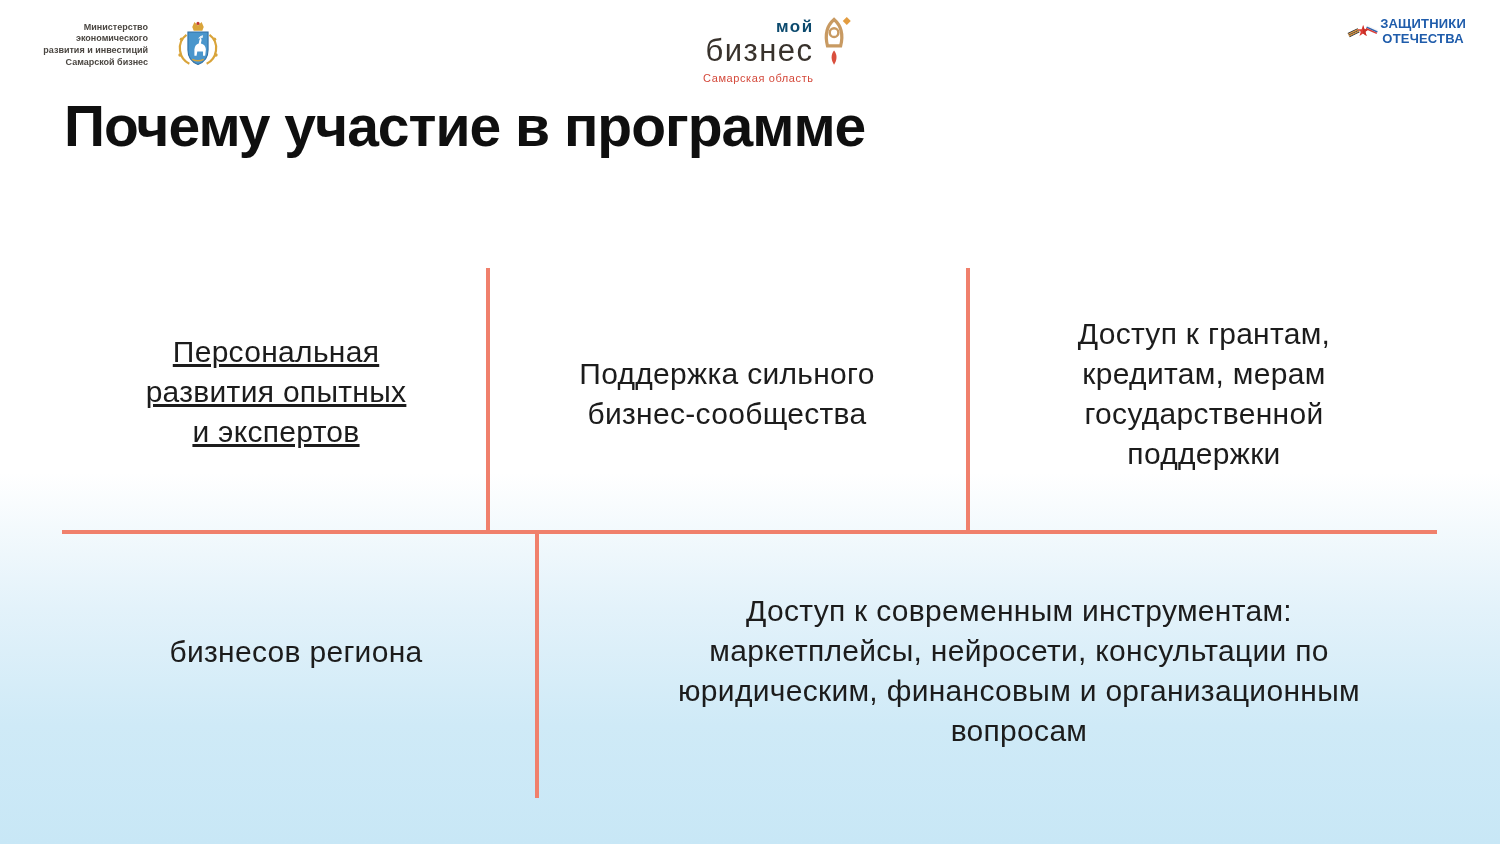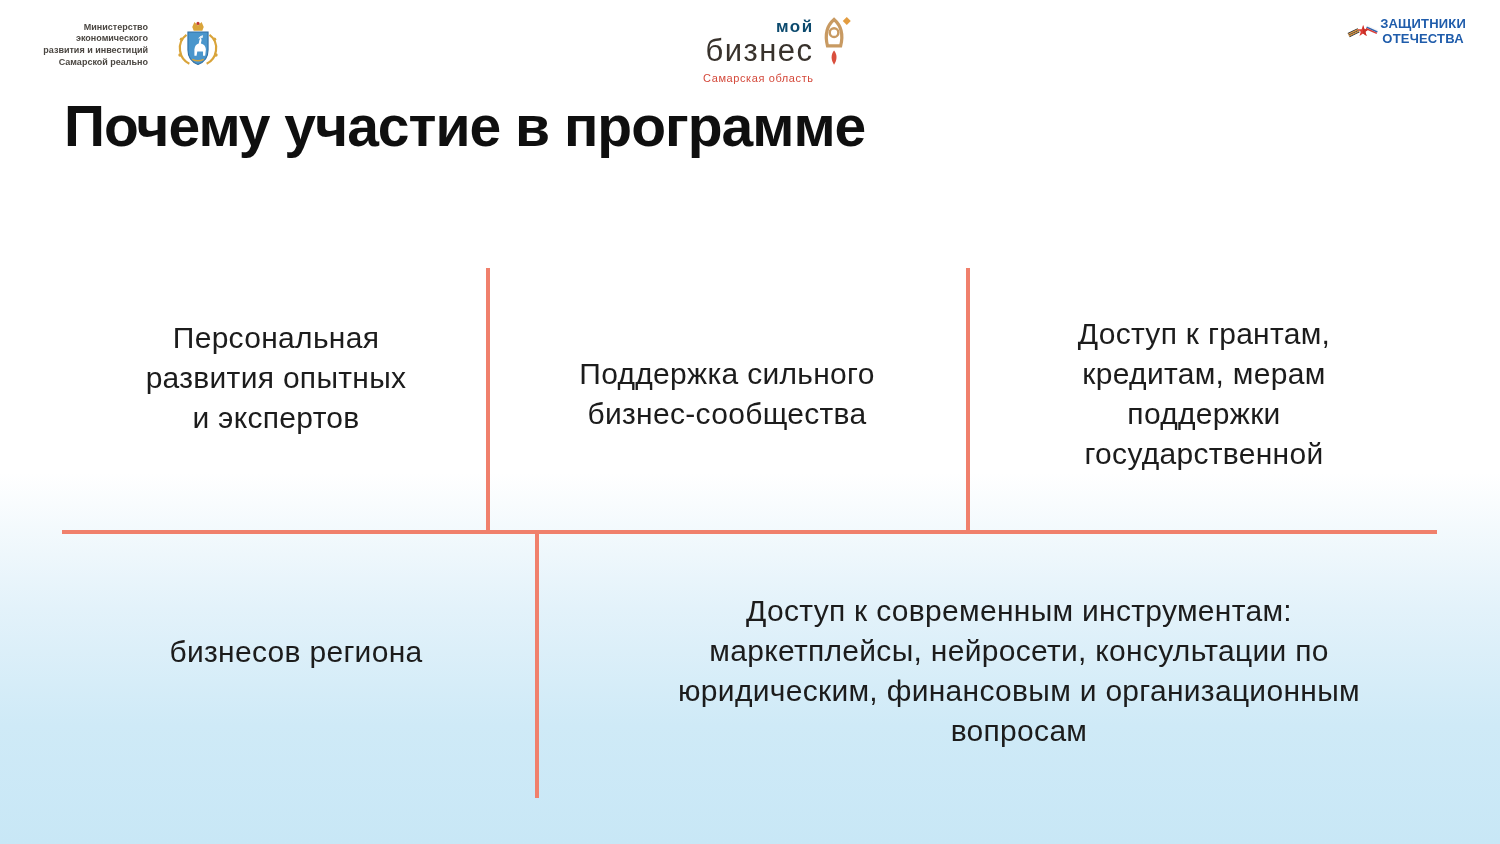--- a/index.html
+++ b/index.html
@@ -39,37 +39,37 @@
   .divider{position:absolute;background:#f0806c;}
   .hline{left:62px;top:530px;width:1375px;height:4px;}
   .vline1{left:486px;top:268px;width:4px;height:264px;}
   .vline2{left:966px;top:268px;width:4px;height:264px;}
   .vline3{left:535px;top:532px;width:4px;height:266px;}
 
   
   .benefit{position:absolute;text-align:center;color:#1c1c1c;
     font-size:30px;line-height:40px;letter-spacing:0.3px;font-weight:400;}
   .benefit span{display:block;white-space:nowrap;}
-  .b1{left:76px;top:318px;width:400px;}
+  .b1{left:76px;top:332px;width:400px;text-decoration:underline;}
   .b2{left:507px;top:354px;width:440px;}
   .b3{left:984px;top:314px;width:440px;}
   .b4{left:96px;top:632px;width:400px;}
   .b5{left:599px;top:591px;width:840px;}
 </style>
 </head>
 <body>
 
 <div class="slide">
 
   <div class="logo-ministry">
     <div class="ministry-text">
       <span>Министерство</span>
       <span>экономического</span>
       <span>развития и инвестиций</span>
-      <span>Самарской реально</span>
+      <span>Самарской бизнес</span>
     </div>
     <svg class="crest-svg" viewBox="0 0 64 76" aria-hidden="true">
 
       <path d="M16,24 q-11,8 -9,22 q2,13 13,18" stroke="#d9a43a" stroke-width="3" fill="none"></path>
       <path d="M48,24 q11,8 9,22 q-2,13 -13,18" stroke="#d9a43a" stroke-width="3" fill="none"></path>
       <circle cx="9" cy="30" r="2.4" fill="#d9a43a"></circle>
       <circle cx="55" cy="30" r="2.4" fill="#d9a43a"></circle>
       <circle cx="7" cy="52" r="2.4" fill="#d9a43a"></circle>
       <circle cx="57" cy="52" r="2.4" fill="#d9a43a"></circle>
 
@@ -141,22 +141,22 @@
   </div>
 
   <div class="benefit b2">
     <span>Поддержка сильного</span>
     <span>бизнес-сообщества</span>
   </div>
 
   <div class="benefit b3">
     <span>Доступ к грантам,</span>
     <span>кредитам, мерам</span>
+    <span>государственной</span>
     <span>поддержки</span>
-    <span>государственной</span>
   </div>
 
   <div class="benefit b4">
     <span>бизнесов региона</span>
   </div>
 
   <div class="benefit b5">
     <span>Доступ к современным инструментам:</span>
     <span>маркетплейсы, нейросети, консультации по</span>
     <span>юридическим, финансовым и организационным</span>

